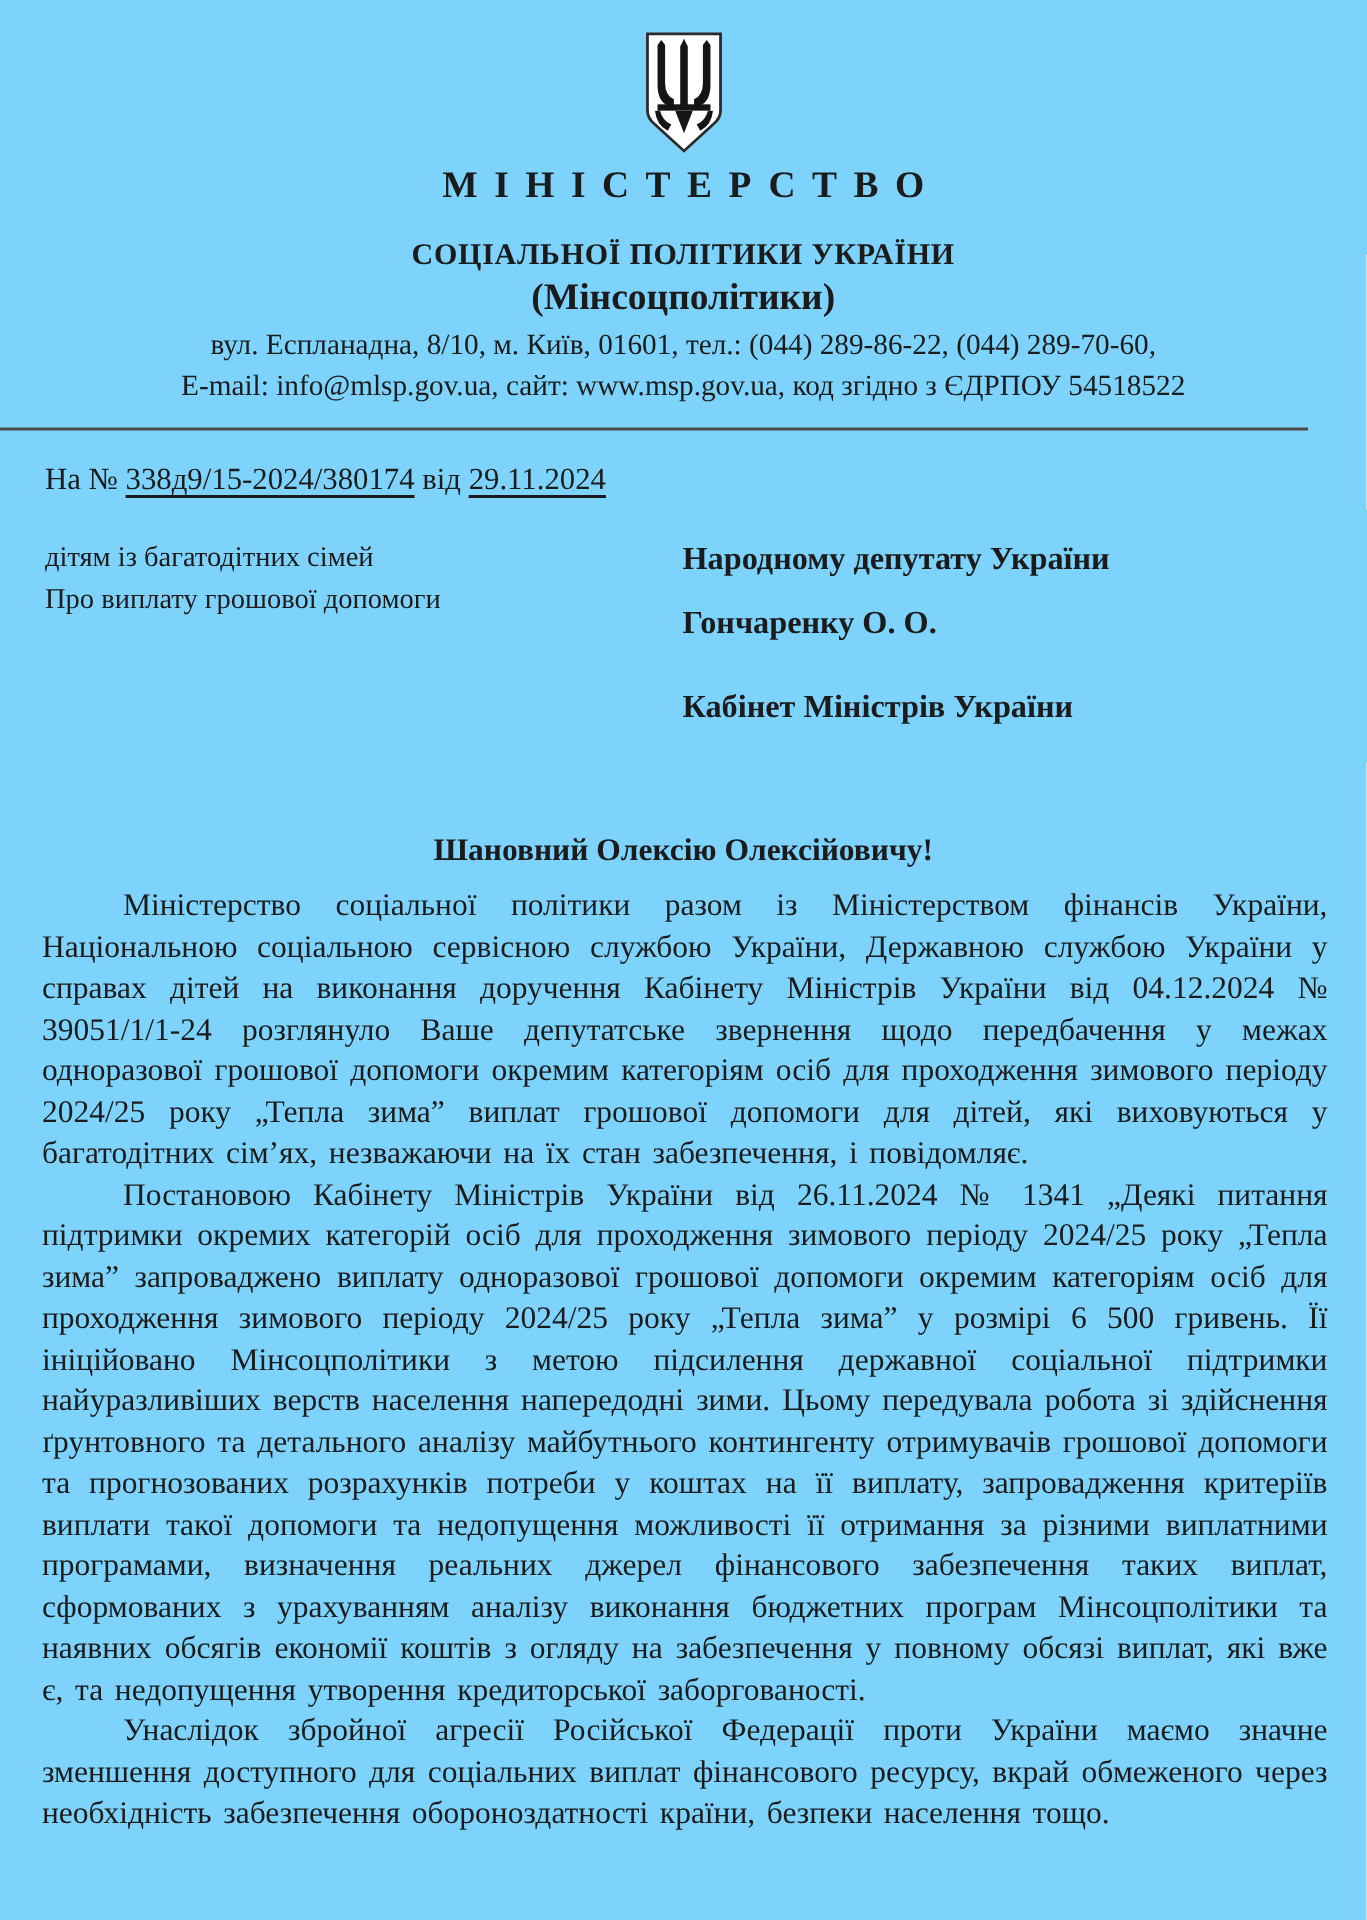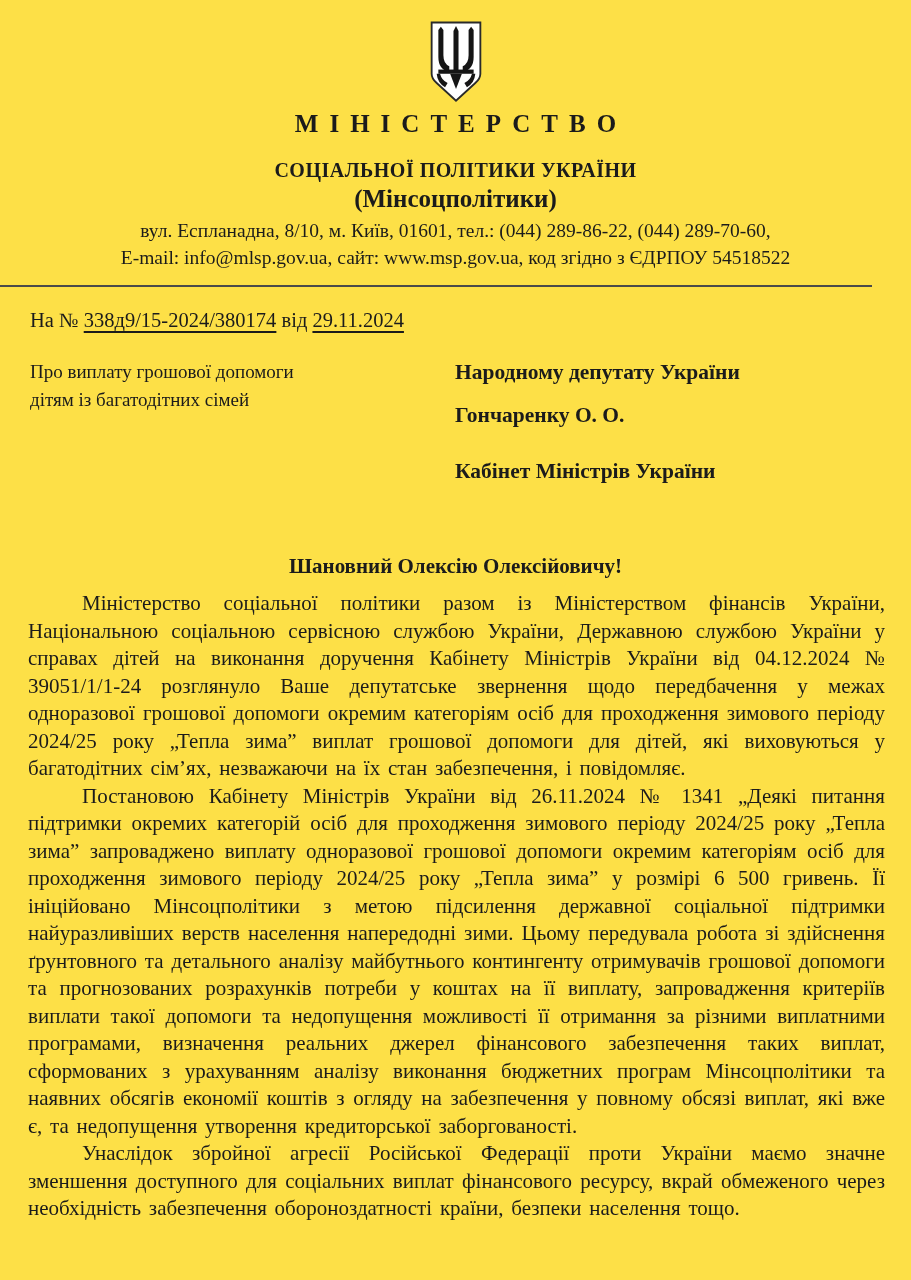--- a/index.html
+++ b/index.html
@@ -1,21 +1,21 @@
 <!DOCTYPE html>
 <html><head>
 <meta charset="utf-8">
 <style>
   html, body { margin: 0; padding: 0; background: #ffffff; }
   .page {
     position: relative;
     width: 911px;
     height: 1280px;
     margin: 0 auto;
-    background: #fde047;
+    background: #7dd3fc;
     color: #1b1b1b;
     font-family: "Liberation Serif", serif;
     overflow: hidden;
   }
   
   .masthead { text-align: center; padding-top: 20px; }
   .emblem-wrap { height: 84px; }
   .title-1 {
     margin-top: 6px;
     font-size: 25px;
@@ -125,22 +125,22 @@
     </div>
     <hr class="rule">
   </div>
 
   <div class="ref-row">
     <span class="ref-right"><span>На № </span><span class="uline">338д9/15-2024/380174</span><span> від </span><span class="uline">29.11.2024</span></span>
   </div>
 
   <div class="cols">
     <div class="subject">
+      <div>дітям із багатодітних сімей</div>
       <div>Про виплату грошової допомоги</div>
-      <div>дітям із багатодітних сімей</div>
     </div>
     <div class="addressee">
       <div class="a-line1">Народному депутату України</div>
       <div class="a-line2">Гончаренку О. О.</div>
       <div class="a-line3">Кабінет Міністрів України</div>
     </div>
   </div>
 
   <div class="salutation">Шановний Олексію Олексійовичу!</div>
 

